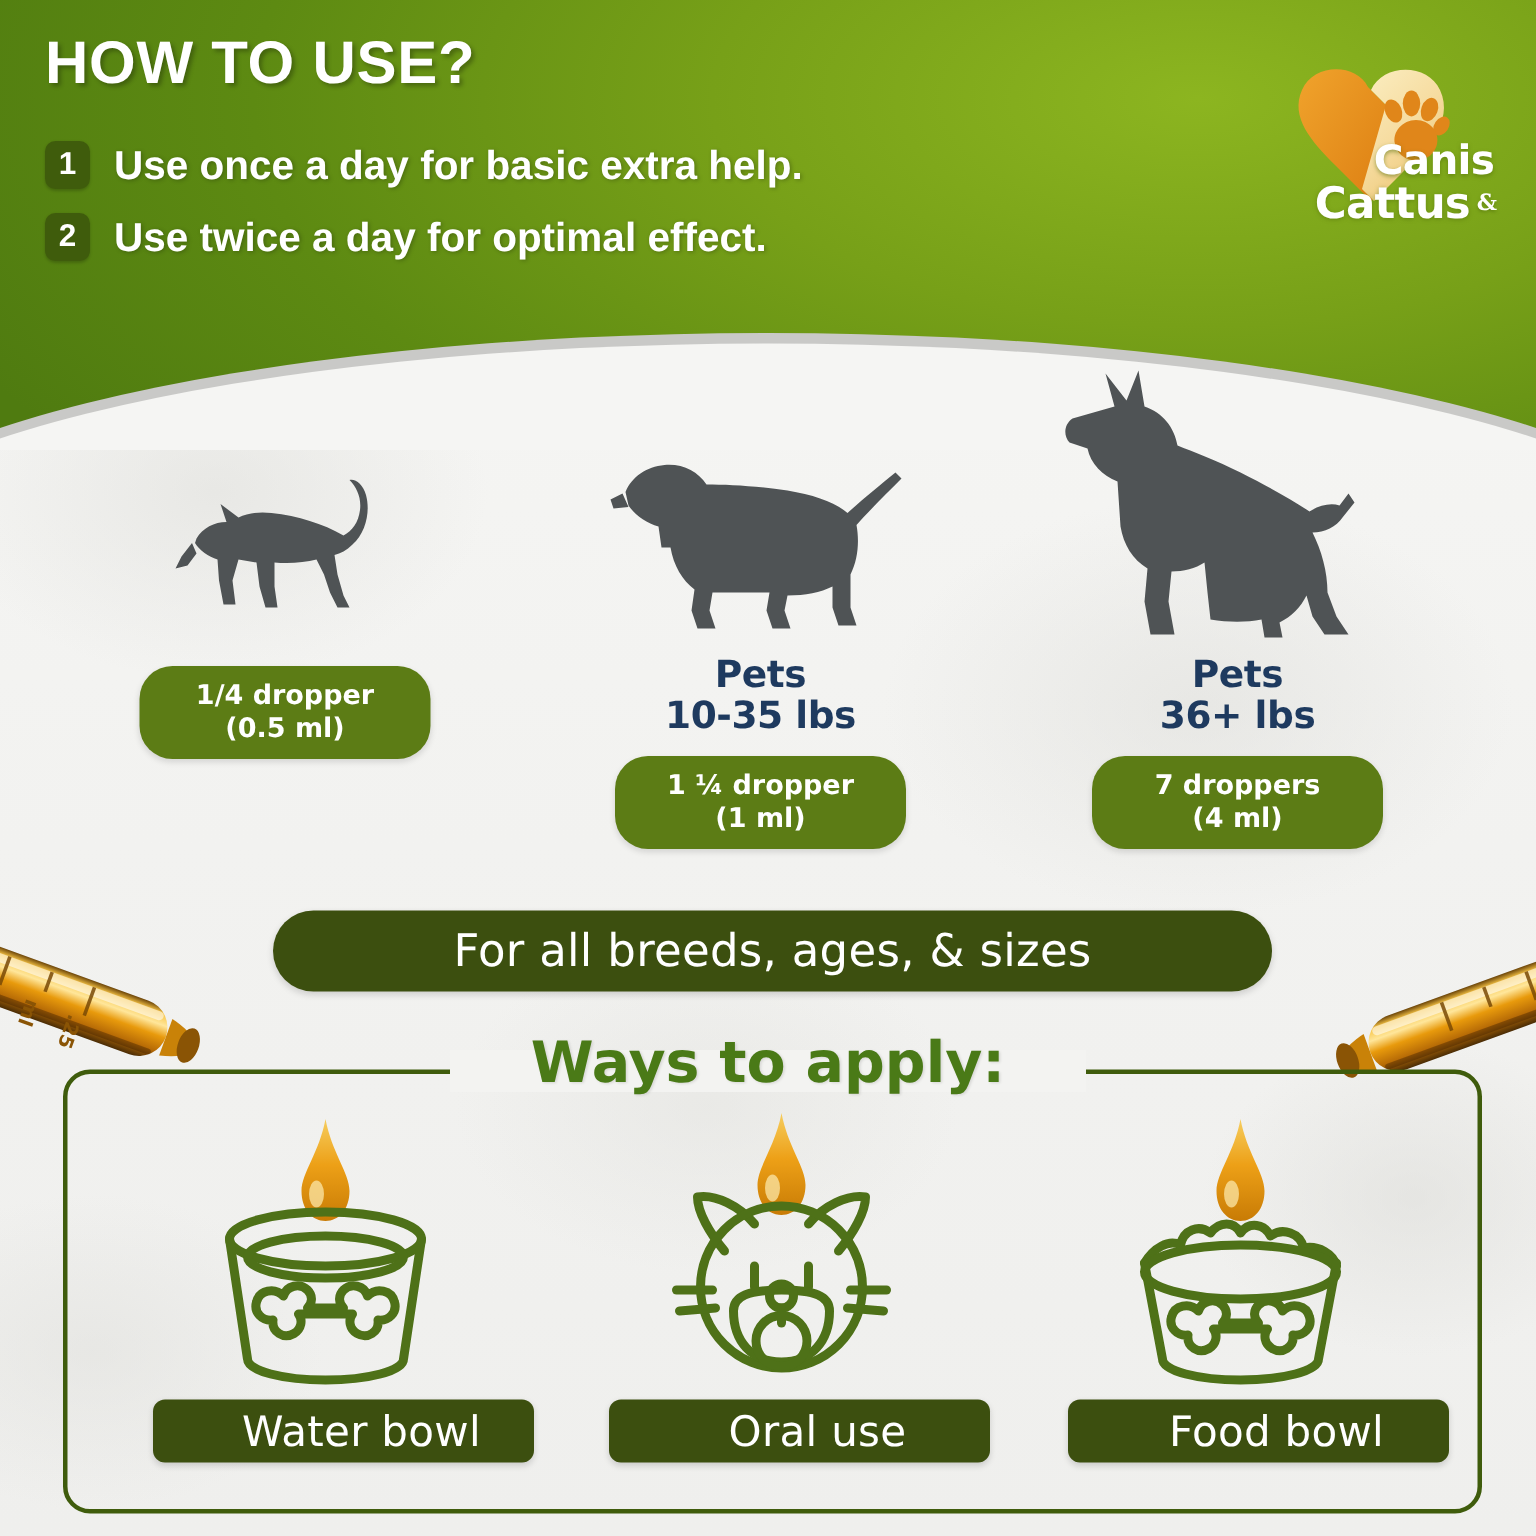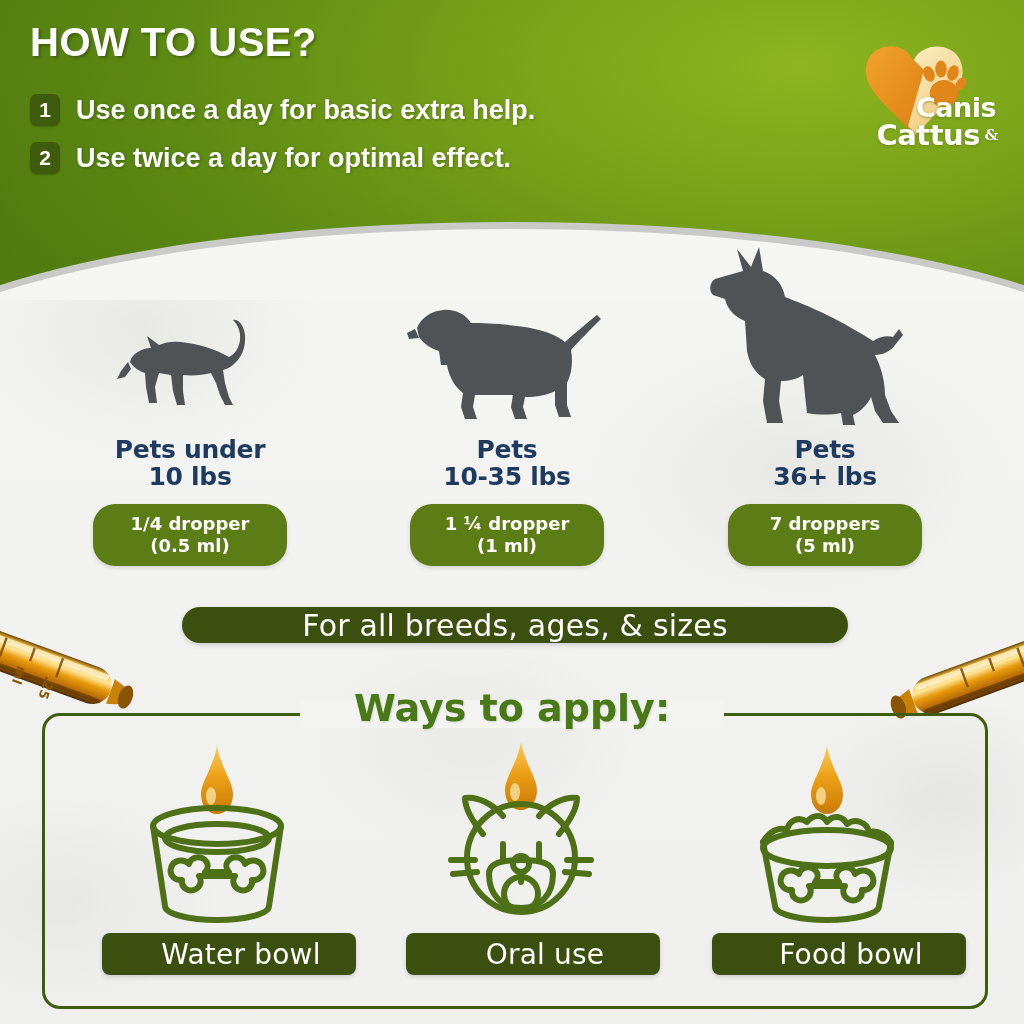--- a/index.html
+++ b/index.html
@@ -183,21 +183,21 @@
     font-family: "DejaVu Sans", sans-serif;
     box-shadow: 0 2px 4px rgba(0,0,0,.13);
   }
 
   
   .breeds-banner {
     position: absolute;
     left: 182px;
     top: 607px;
     width: 666px;
-    height: 36px;
+    height: 54px;
     border-radius: 27px;
     background: #3c4f0f;
     color: #ffffff;
     display: flex;
     align-items: center;
     justify-content: center;
     font-size: 30px;
     font-family: "DejaVu Sans", sans-serif;
     letter-spacing: .2px;
     box-shadow: 0 2px 5px rgba(0,0,0,.16);
@@ -335,24 +335,20 @@
     <div class="silhouette">
       <svg width="175" height="125" viewBox="0 0 175 125">
         <path fill="#4f5355" d="M28 54 C32 47, 40 43, 48 43 L44 31 L56 40 C62 37, 70 36, 78 37
           C96 39, 112 44, 126 52 C132 49, 136 43, 137 35 C138 27, 135 20, 130 15
           C134 14, 139 18, 141 25 C144 36, 141 50, 132 58 C128 62, 124 64, 120 65
           L122 78 L126 92 L130 100 L122 100 L117 90 L113 78 L108 68
           C100 70, 90 71, 80 70 L80 86 L82 100 L74 100 L70 86 L68 70
           L56 68 L52 82 L54 98 L46 98 L43 82 L42 68
           C36 66, 30 62, 27 57 Z M25 57 L18 66 L14 74 L22 72 L28 64 Z"></path>
       </svg>
-    </div>
-    <div class="pet-label">
-      <div>Pets under</div>
-      <div>10 lbs</div>
     </div>
     <div class="dose-pill">
       <div>1/4 dropper</div>
       <div>(0.5 ml)</div>
     </div>
   </div>
 
   <div class="dose-col c2">
     <div class="silhouette">
       <svg width="205" height="135" viewBox="0 0 205 135">
@@ -391,21 +387,21 @@
           C52 128, 46 118, 44 106 L42 76
           C32 72, 24 64, 22 54 L10 50 C6 46, 6 38, 12 34 L26 30 Z"></path>
       </svg>
     </div>
     <div class="pet-label">
       <div>Pets</div>
       <div>36+ lbs</div>
     </div>
     <div class="dose-pill">
       <div>7 droppers</div>
-      <div>(5 ml)</div>
+      <div>(4 ml)</div>
     </div>
   </div>
 
   <div class="breeds-banner">For all breeds, ages, &amp; sizes</div>
 
   <div class="dropper left">
     <svg width="230" height="110" viewBox="0 0 230 110">
       <defs>
         <linearGradient id="pipL" x1="0" y1="0" x2="0" y2="1">
           <stop offset="0%" stop-color="#6b4408"></stop>

